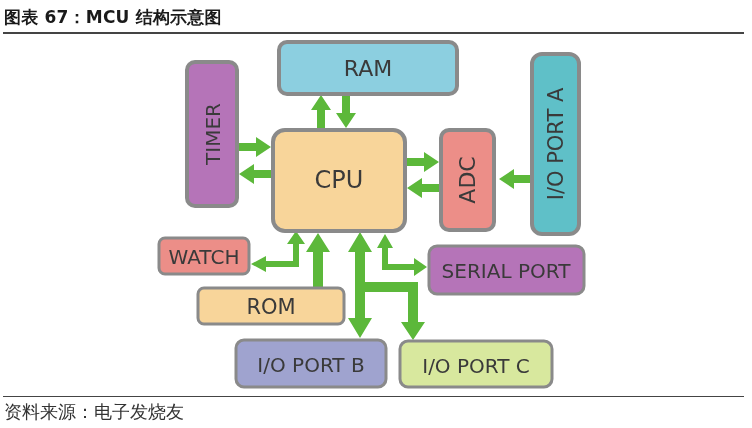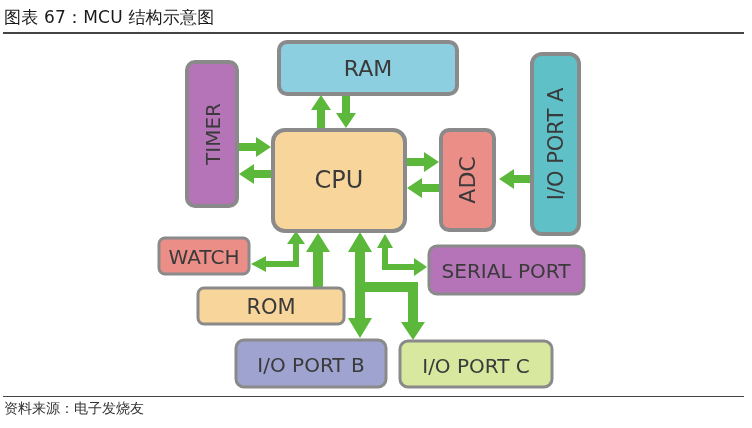--- a/index.html
+++ b/index.html
@@ -1,22 +1,22 @@
 <!DOCTYPE html>
 <html><head>
 <meta charset="utf-8">
 <style>
   html, body { margin: 0; padding: 0; background: #ffffff; }
   body { width: 752px; height: 428px; position: relative; overflow: hidden;
          font-family: "DejaVu Sans", "Liberation Sans", sans-serif; }
-  .title { position: absolute; left: 4px; top: 6px; font-size: 17px; font-weight: normal;
+  .title { position: absolute; left: 4px; top: 6px; font-size: 17px; font-weight: bold;
            color: #1a1a1a; letter-spacing: 0.2px; }
   .rule-top { position: absolute; left: 3px; top: 32px; width: 741px; height: 2px; background: #444; }
   .rule-bottom { position: absolute; left: 3px; top: 396px; width: 741px; height: 1px; background: #444; }
-  .source { position: absolute; left: 4px; top: 400px; font-size: 14px; color: #333; }
+  .source { position: absolute; left: 4px; top: 400px; font-size: 18px; color: #333; }
   svg.diagram { position: absolute; left: 0; top: 0; }
   .blk-text { font-family: "DejaVu Sans", "Liberation Sans", sans-serif; fill: #3a3a3a; }
 </style>
 </head>
 <body>
 
 <div class="title">图表 67：MCU 结构示意图</div>
 <div class="rule-top"></div>
 
 <svg class="diagram" width="752" height="428" viewBox="0 0 752 428">

